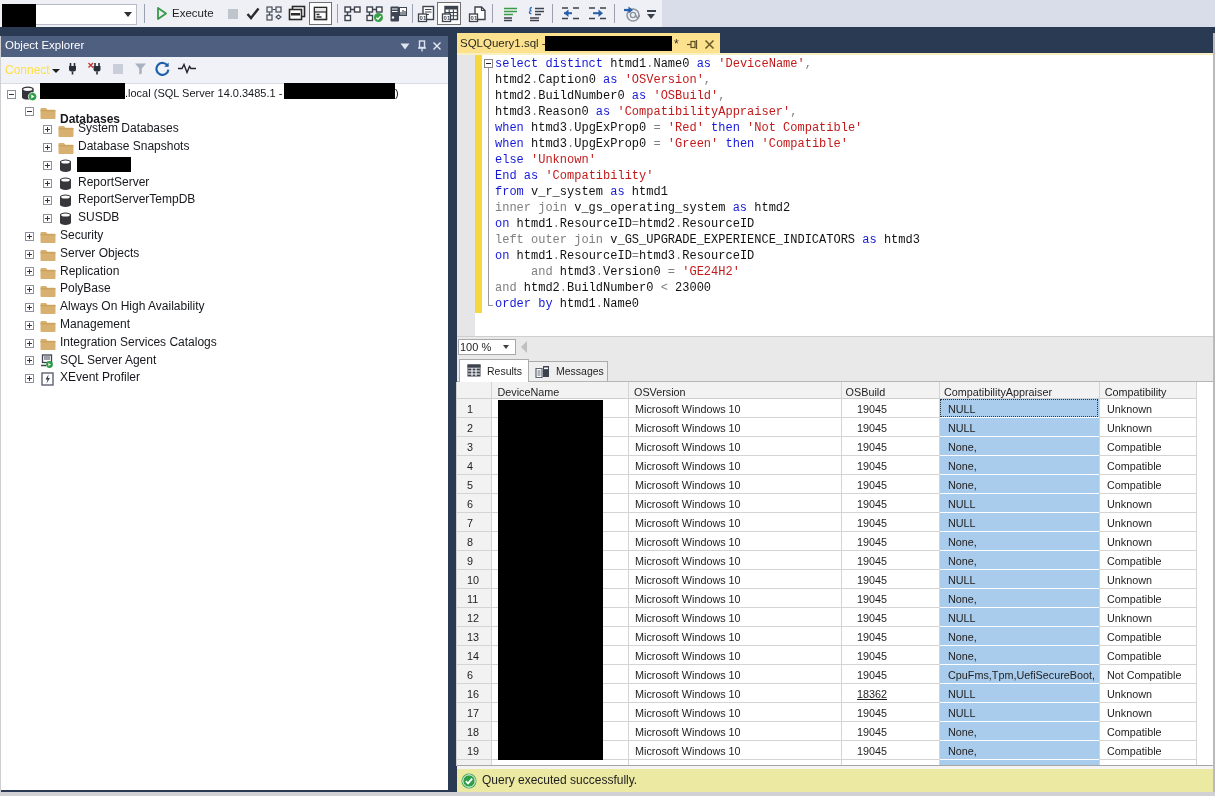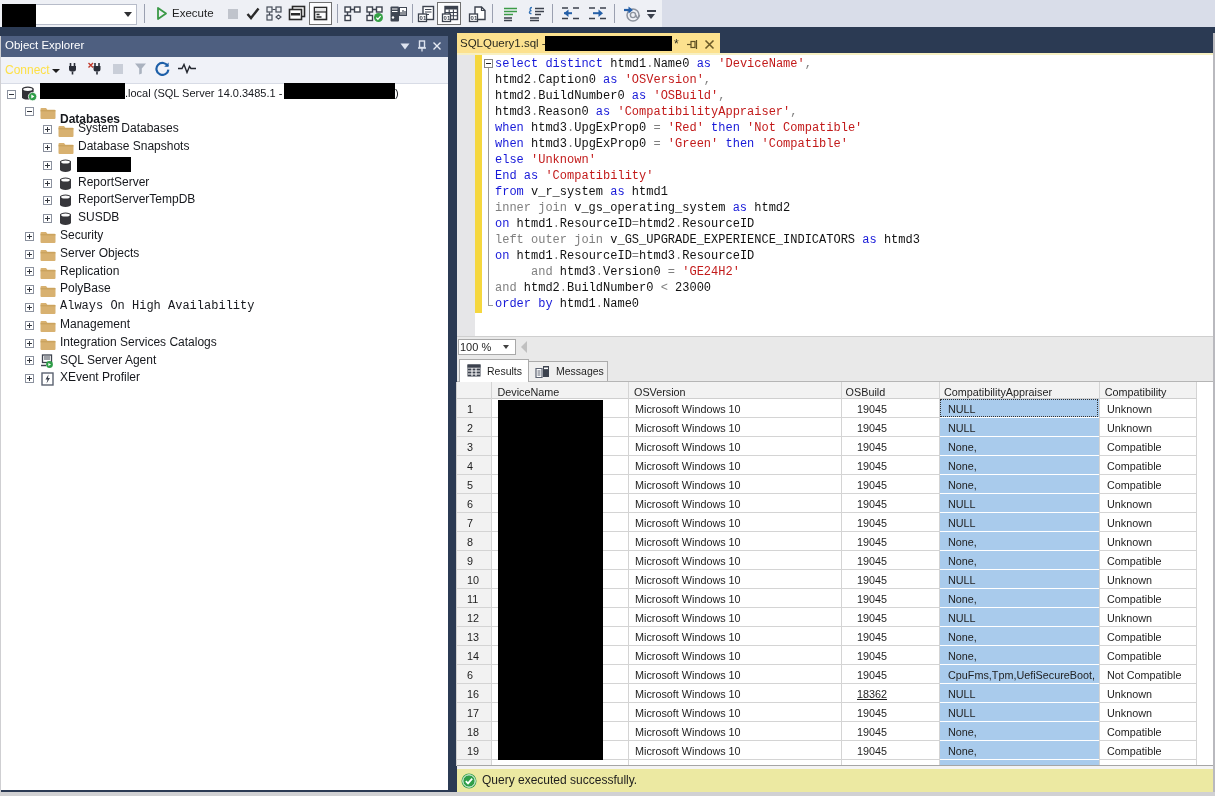--- a/index.html
+++ b/index.html
@@ -254,21 +254,21 @@
     <path d="M0.5 3.8 h15" stroke="#c49c55" stroke-width="0.9"></path>
   </svg>
 <div class="abs" style="left:60px;top:282.38px;height:12px;line-height:12px;font-size:12px;color:#16181d;white-space:pre;">PolyBase</div>
 <div class="abs" style="left:25px;top:302.96000000000004px;width:9px;height:9px;background:#fff;border:1px solid #8b919e;"></div>
 <div class="abs" style="left:27px;top:306.96000000000004px;width:5px;height:1px;background:#33373f;"></div>
 <div class="abs" style="left:29px;top:304.96000000000004px;width:1px;height:5px;background:#33373f;"></div>
 <svg class="abs" style="left:40px;top:302.46000000000004px;" width="16" height="13" viewBox="0 0 16 13">
     <path d="M0.5 2 a1 1 0 0 1 1-1 h4.5 l1.4 1.7 h7.1 a1 1 0 0 1 1 1 v7.3 a1 1 0 0 1 -1 1 h-13 a1 1 0 0 1 -1-1 z" fill="#d8b170"></path>
     <path d="M0.5 3.8 h15" stroke="#c49c55" stroke-width="0.9"></path>
   </svg>
-<div class="abs" style="left:60px;top:300.16px;height:12px;line-height:12px;font-size:12px;color:#16181d;white-space:pre;font-family:Liberation Mono, monospace;">Always On High Availability</div>
+<div class="abs" style="left:60px;top:300.16px;height:12px;line-height:12px;font-size:12px;color:#16181d;white-space:pre;">Always On High Availability</div>
 <div class="abs" style="left:25px;top:320.74px;width:9px;height:9px;background:#fff;border:1px solid #8b919e;"></div>
 <div class="abs" style="left:27px;top:324.74px;width:5px;height:1px;background:#33373f;"></div>
 <div class="abs" style="left:29px;top:322.74px;width:1px;height:5px;background:#33373f;"></div>
 <svg class="abs" style="left:40px;top:320.24px;" width="16" height="13" viewBox="0 0 16 13">
     <path d="M0.5 2 a1 1 0 0 1 1-1 h4.5 l1.4 1.7 h7.1 a1 1 0 0 1 1 1 v7.3 a1 1 0 0 1 -1 1 h-13 a1 1 0 0 1 -1-1 z" fill="#d8b170"></path>
     <path d="M0.5 3.8 h15" stroke="#c49c55" stroke-width="0.9"></path>
   </svg>
 <div class="abs" style="left:60px;top:317.94px;height:12px;line-height:12px;font-size:12px;color:#16181d;white-space:pre;">Management</div>
 <div class="abs" style="left:25px;top:338.52px;width:9px;height:9px;background:#fff;border:1px solid #8b919e;"></div>
 <div class="abs" style="left:27px;top:342.52px;width:5px;height:1px;background:#33373f;"></div>

